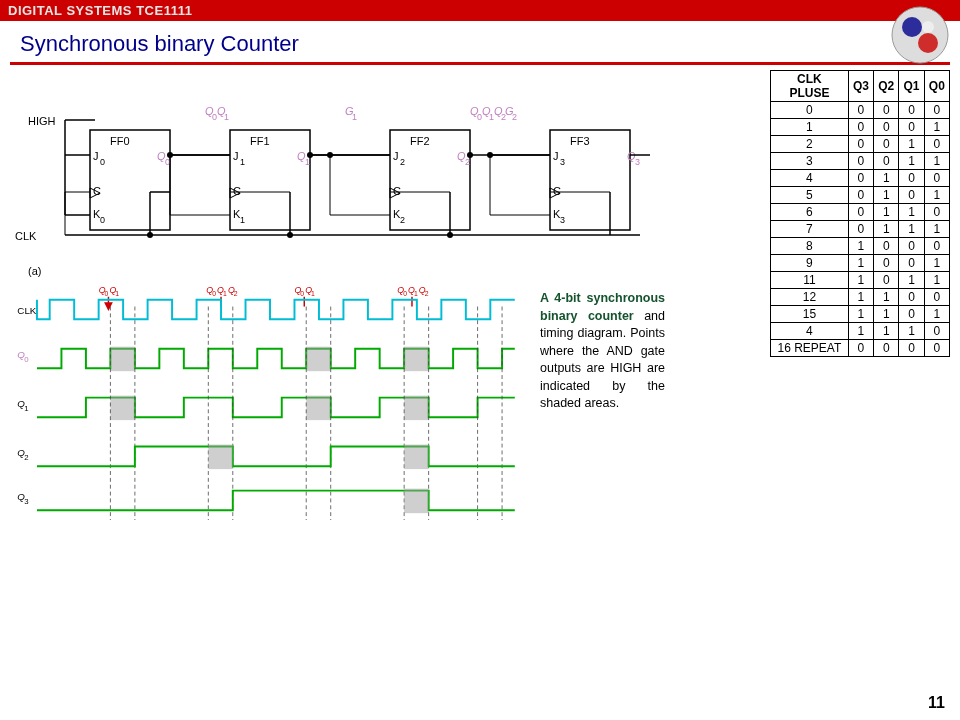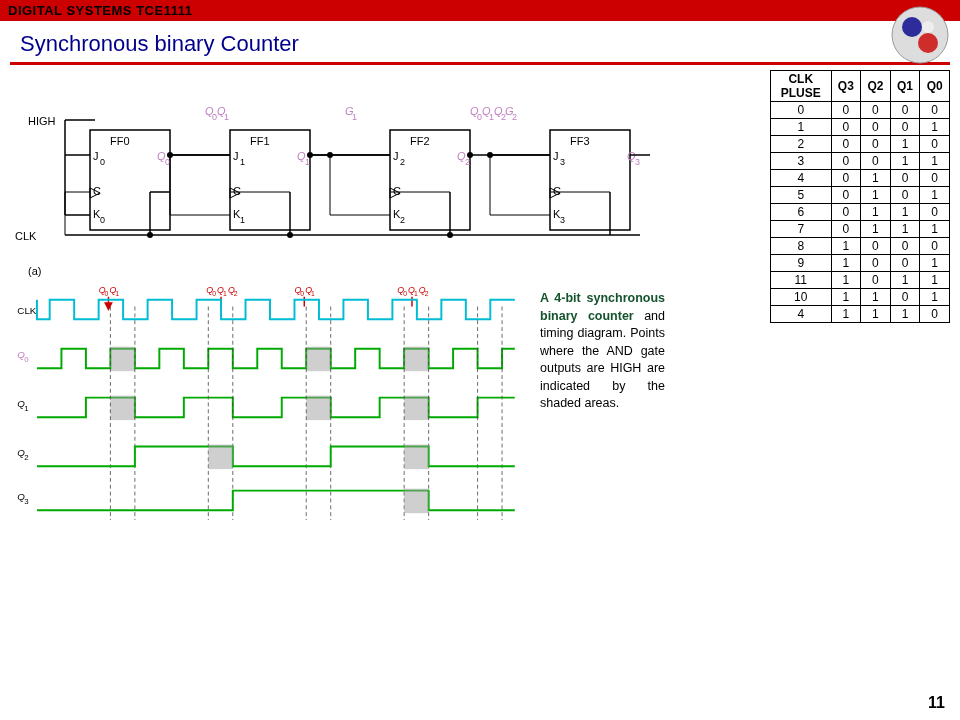--- a/index.html
+++ b/index.html
@@ -8,21 +8,21 @@
       height: 720px;
       background: #fff;
       font-family: Arial, sans-serif;
       overflow: hidden;
       position: relative;
     }
 
     
     #header {
       background: #c00;
-      color: #000000;
+      color: #e5e5e5;
       font-size: 13px;
       font-weight: bold;
       padding: 3px 8px;
       letter-spacing: 0.5px;
     }
 
     
     #title {
       font-size: 22px;
       font-weight: normal;
@@ -484,31 +484,45 @@
             <td>1</td>
           </tr>
           <tr>
             <td>11</td>
             <td>1</td>
             <td>0</td>
             <td>1</td>
             <td>1</td>
           </tr>
           <tr>
-            <td>10</td>
+            <td>12</td>
+            <td>1</td>
+            <td>1</td>
+            <td>0</td>
+            <td>0</td>
+          </tr>
+          <tr>
+            <td>15</td>
             <td>1</td>
             <td>1</td>
             <td>0</td>
             <td>1</td>
           </tr>
           <tr>
             <td>4</td>
             <td>1</td>
             <td>1</td>
             <td>1</td>
+            <td>0</td>
+          </tr>
+          <tr>
+            <td>16 REPEAT</td>
+            <td>0</td>
+            <td>0</td>
+            <td>0</td>
             <td>0</td>
           </tr>
         </tbody>
     </table>
   </div>
 </div>
 
 <div id="page-number">11</div>
 
 </body></html>

